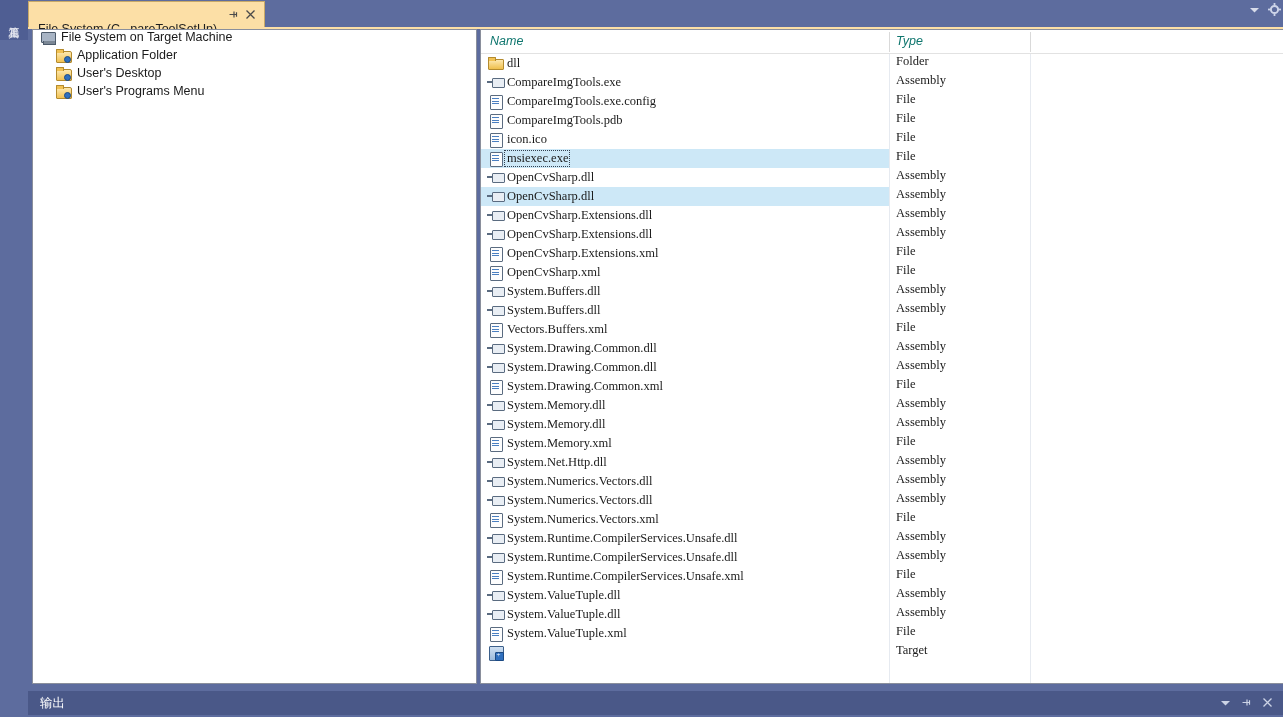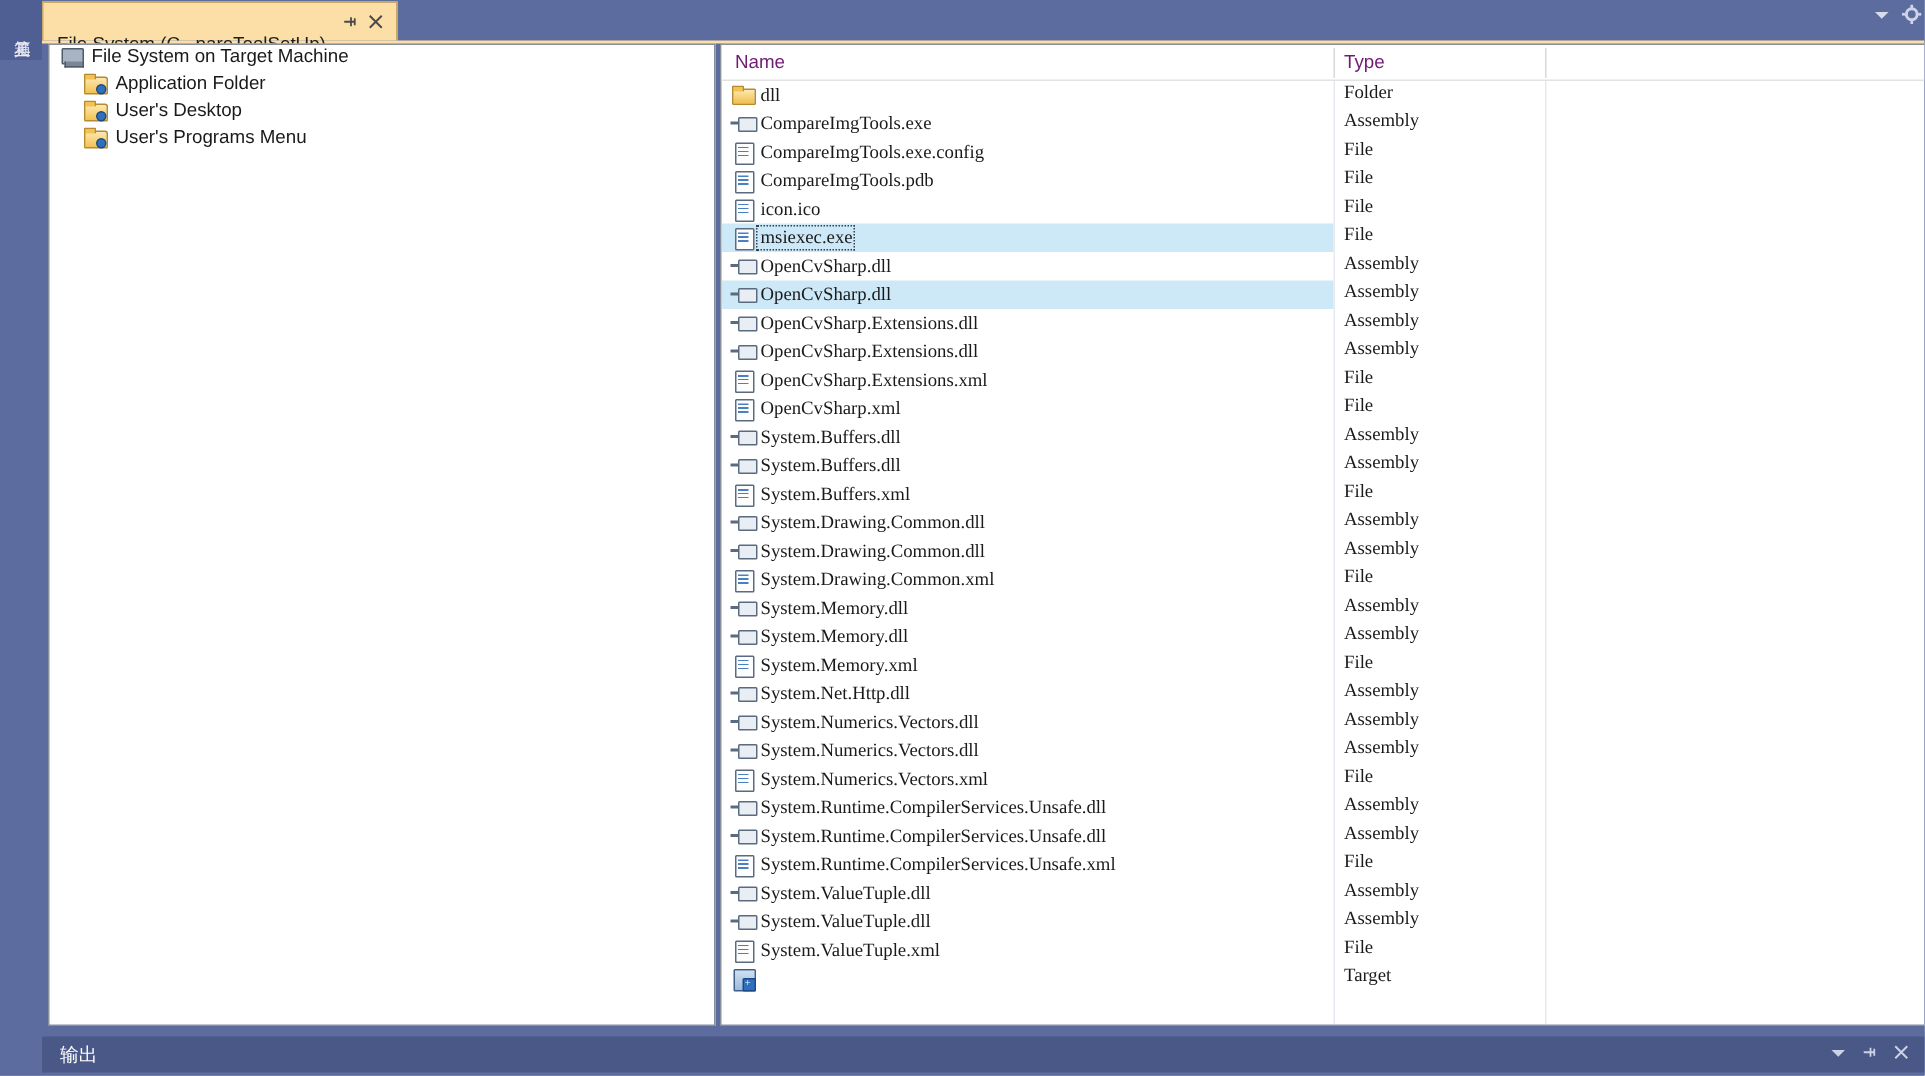--- a/index.html
+++ b/index.html
@@ -164,22 +164,23 @@
     border-right: none;
     overflow: hidden;
   }
   #list-header {
     position: relative;
     height: 24px;
     background: #ffffff;
     border-bottom: 1px solid #e2e2e2;
     display: flex;
     align-items: center;
-    color: #701a75;
+    color: #0f766e;
     font-size: 12.5px;
+    font-style: italic;
   }
   .col-name { position: absolute; left: 9px; top: 4px; }
   .col-type { position: absolute; left: 415px; top: 4px; }
   .hdr-div {
     position: absolute; top: 2px; width: 1px; height: 20px;
     background: #d9d9d9;
   }
   #hdr-div-1 { left: 408px; }
   #hdr-div-2 { left: 549px; }
 
@@ -535,21 +536,21 @@
                 <span class="row-ico ico-asm"></span>
                 <span class="rowlabel">System.Buffers.dll</span>
               </div>
               <div class="rowtype">
                 <span>Assembly</span>
               </div>
             </div>
             <div class="list-row">
               <div class="rowname">
                 <span class="row-ico ico-doc"></span>
-                <span class="rowlabel">System.Buffers.xml</span>
+                <span class="rowlabel">Vectors.Buffers.xml</span>
               </div>
               <div class="rowtype">
                 <span>File</span>
               </div>
             </div>
             <div class="list-row">
               <div class="rowname">
                 <span class="row-ico ico-asm"></span>
                 <span class="rowlabel">System.Drawing.Common.dll</span>
               </div>

